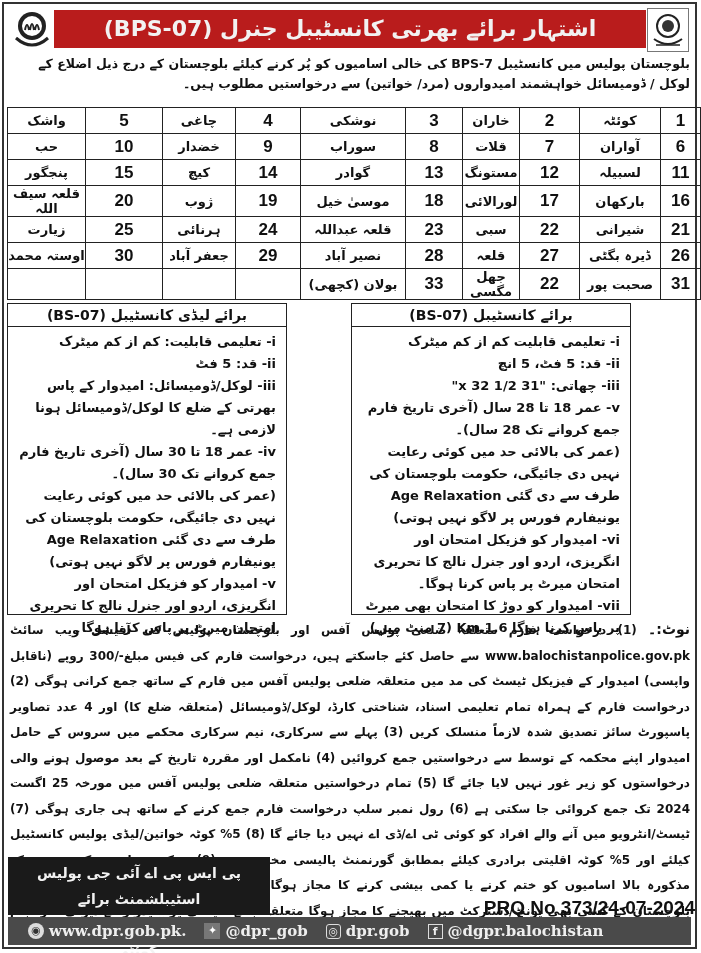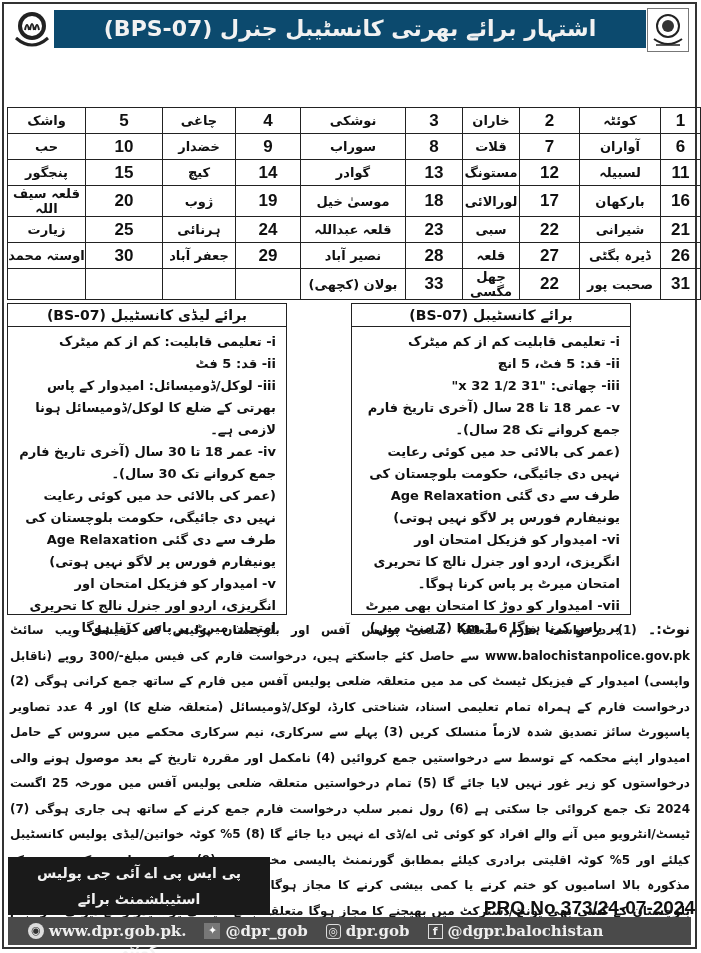--- a/index.html
+++ b/index.html
@@ -5,21 +5,21 @@
   html, body { margin: 0; padding: 0; background: #ffffff; }
   body { width: 701px; height: 953px; position: relative; overflow: hidden;
          font-family: "DejaVu Sans", sans-serif; color: #111; }
   .page { position: absolute; left: 2px; top: 2px; width: 695px; height: 947px;
           border: 2px solid #333; box-sizing: border-box; }
   .header { position: absolute; left: 0; top: 0; width: 691px; height: 56px; }
   .logo { position: absolute; top: 4px; width: 44px; height: 44px; }
   .logo.left { left: 6px; }
   .logo.right { right: 6px; border: 1px solid #777; width: 40px; height: 42px; }
   .title-bar { position: absolute; left: 50px; top: 6px; width: 592px; height: 38px;
-               background: #0c4a6e; color: #f2f2f2; font-size: 22px; font-weight: bold;
+               background: #b91c1c; color: #f2f2f2; font-size: 22px; font-weight: bold;
                text-align: center; line-height: 38px; direction: rtl; }
   .intro { position: absolute; left: 6px; top: 50px; width: 680px; direction: rtl; text-align: right;
            font-size: 12.5px; line-height: 20px; font-weight: bold; }
   .districts { position: absolute; left: 3px; top: 103px; width: 685px; border-collapse: collapse;
                direction: rtl; table-layout: fixed; }
   .districts td { border: 1.5px solid #222; height: 25px; text-align: center; font-weight: bold;
                   font-size: 13px; padding: 0; }
   .districts td.num { font-family: "Liberation Sans", sans-serif; font-size: 17px; }
   .req { position: absolute; top: 299px; width: 280px; height: 312px; border: 1.5px solid #222;
          box-sizing: border-box; direction: rtl; }
@@ -66,20 +66,21 @@
     <div class="logo right">
       <svg width="40" height="42" viewBox="0 0 40 42">
         <circle cx="20" cy="17" r="11" fill="none" stroke="#222" stroke-width="2"></circle>
         <circle cx="20" cy="17" r="6" fill="#333"></circle>
         <path d="M6 30 Q20 40 34 30" stroke="#222" stroke-width="2" fill="none"></path>
         <path d="M8 36 L32 36" stroke="#222" stroke-width="1.5"></path>
       </svg>
     </div>
   </div>
 
+  <div class="intro">بلوچستان پولیس میں کانسٹیبل BPS-7 کی خالی اسامیوں کو پُر کرنے کیلئے بلوچستان کے درج ذیل اضلاع کے لوکل / ڈومیسائل خواہشمند امیدواروں (مرد/ خواتین) سے درخواستیں مطلوب ہیں۔</div>
 
   <table class="districts">
     <colgroup>
       <col style="width:40px">
         <col style="width:81px">
         <col style="width:60px">
         <col style="width:57px">
       <col style="width:57px">
         <col style="width:105px">
         <col style="width:65px">

